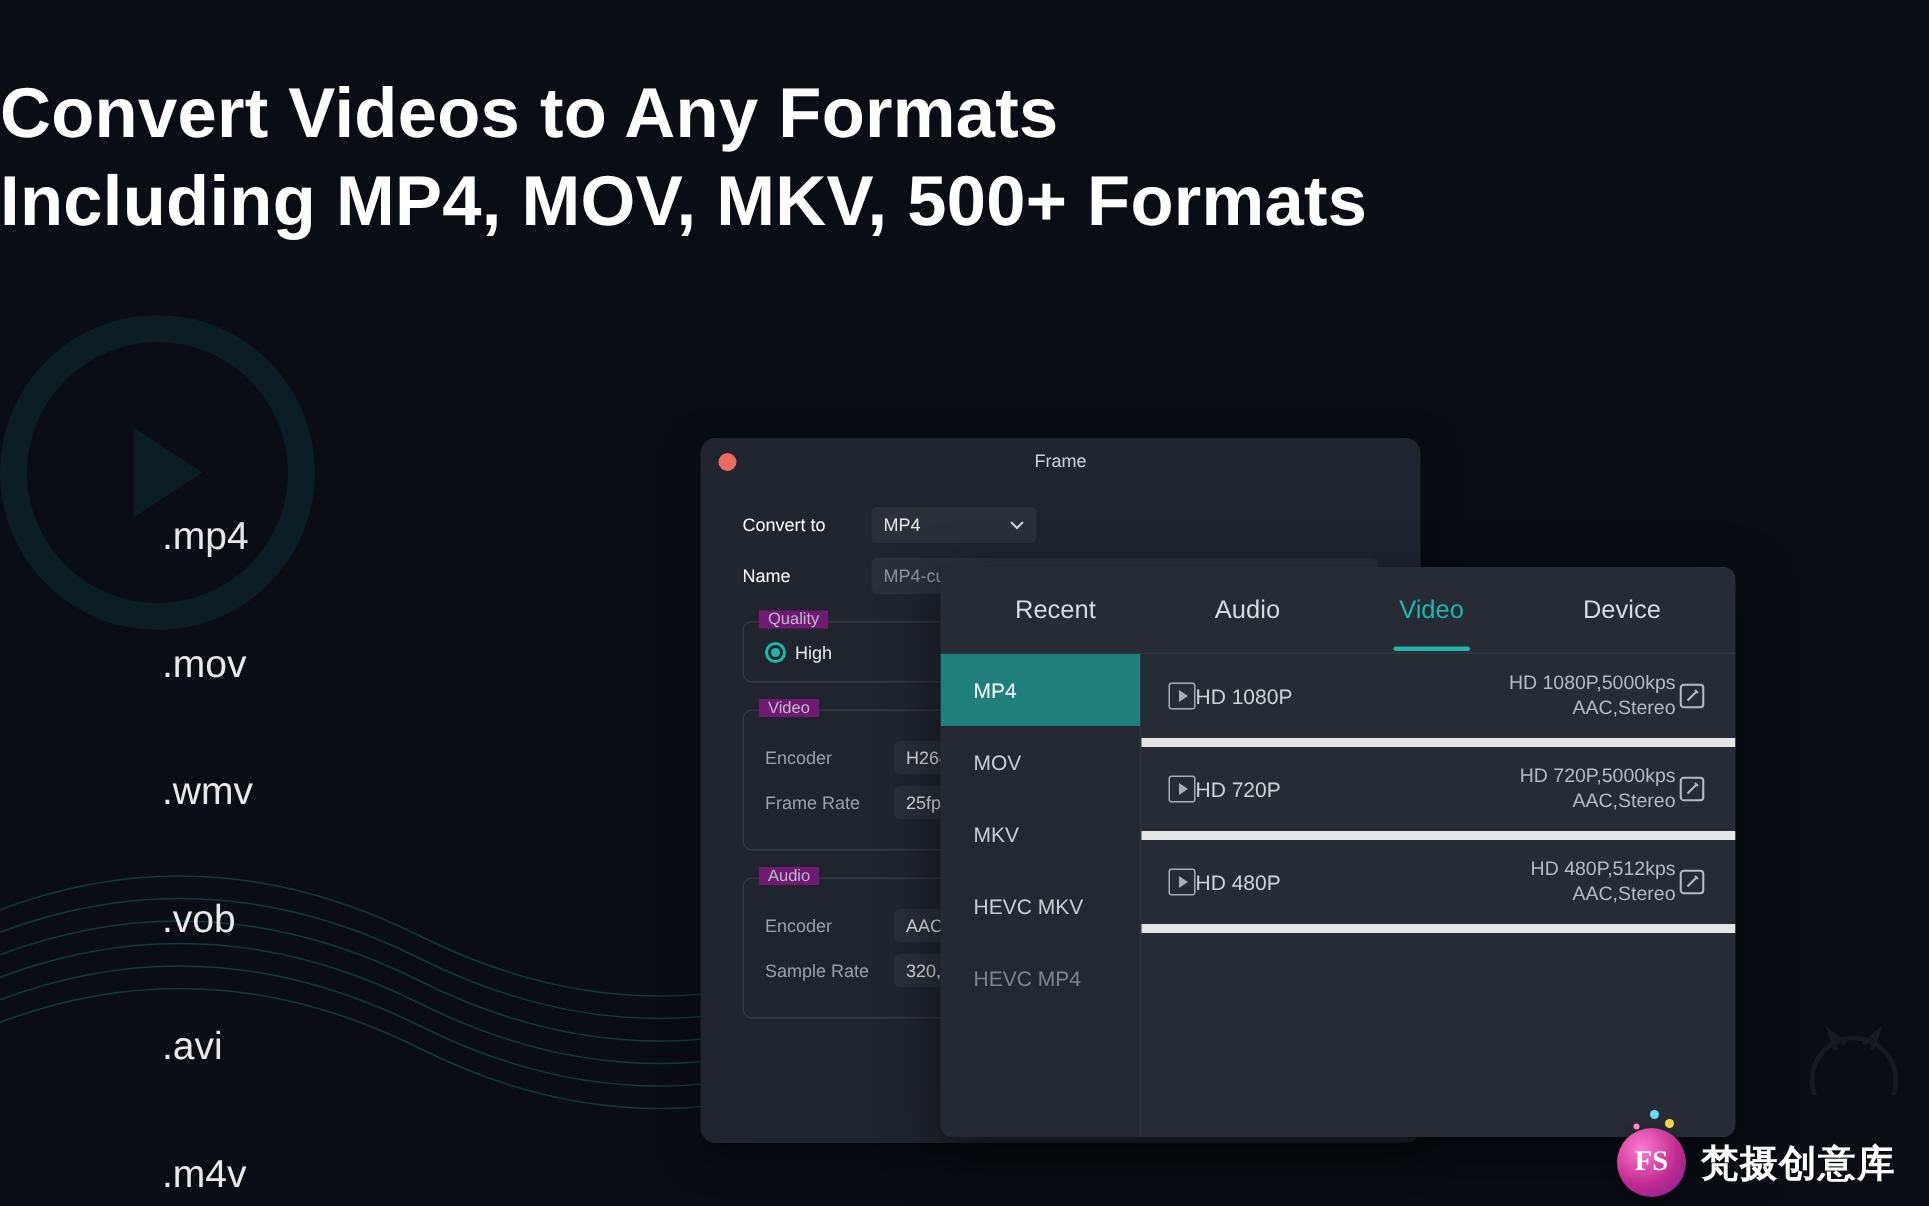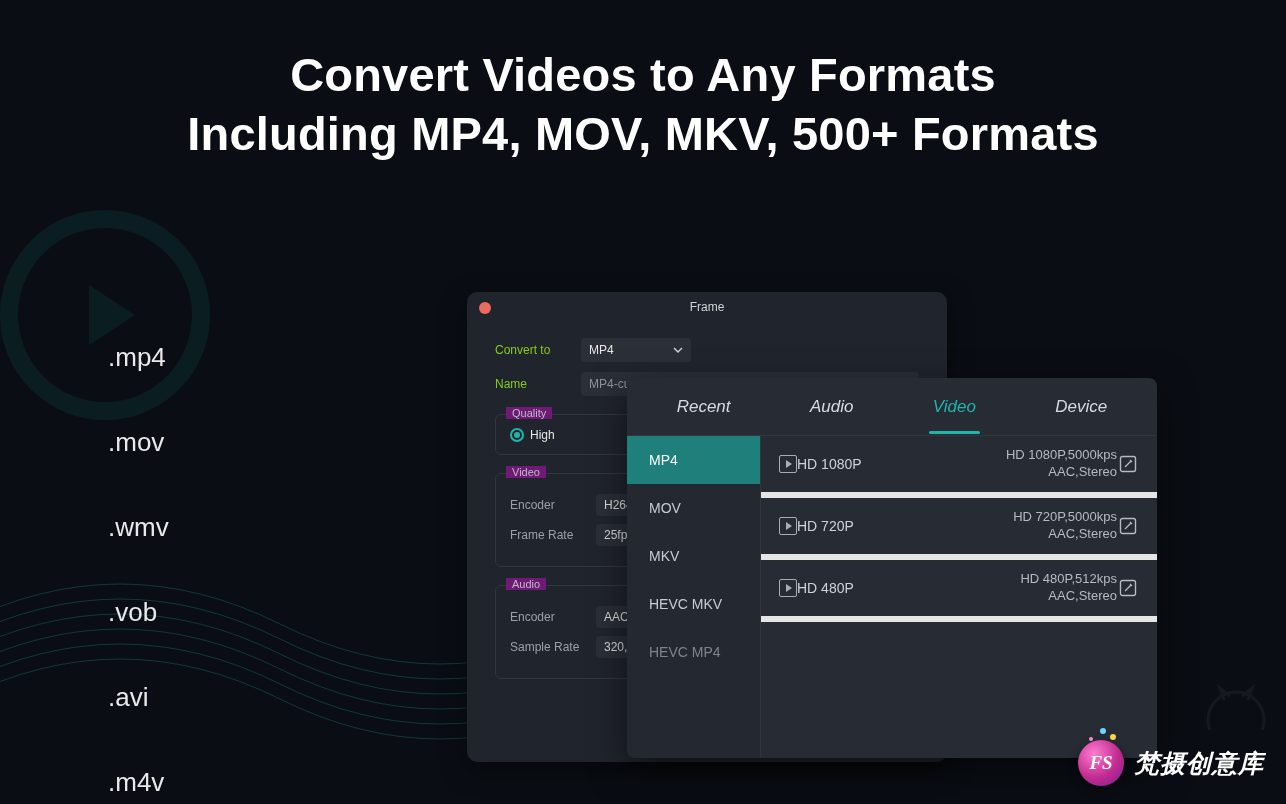--- a/index.html
+++ b/index.html
@@ -41,21 +41,20 @@
     left: -40px;
     bottom: 30px;
     width: 640px;
     height: 240px;
     opacity: 0.25;
     pointer-events: none;
   }
 
   
   .headline {
-    text-align: center;
     padding-top: 46px;
     font-weight: 700;
     font-size: 47px;
     line-height: 1.25;
     letter-spacing: 0.2px;
   }
   .headline span { display: block; }
 
   
   .format-grid {
@@ -95,21 +94,21 @@
     position: absolute;
     left: 12px;
     top: 10px;
     width: 12px;
     height: 12px;
     border-radius: 50%;
     background: #ed6a5e;
   }
   .cw-body { padding: 6px 28px 0 28px; font-size: 12px; color: #b9bec5; }
   .cw-row { display: flex; align-items: center; margin: 10px 0; }
-  .cw-label { width: 86px; color: #84cc16; }
+  .cw-label { width: 86px; color: #ffffff; }
   .cw-select {
     flex: 0 0 110px;
     height: 24px;
     background: #2a2f38;
     border-radius: 4px;
     display: flex;
     align-items: center;
     padding: 0 8px;
     justify-content: space-between;
     color: #e6e6e6;
@@ -183,21 +182,20 @@
     box-shadow: 0 12px 36px rgba(0,0,0,0.55);
     overflow: hidden;
   }
   .fp-tabs {
     display: flex;
     height: 58px;
     align-items: center;
     justify-content: space-around;
     border-bottom: 1px solid #32363f;
     padding: 0 10px;
-    font-style: italic;
   }
   .fp-tab {
     font-size: 17px;
     color: #d7dadf;
     position: relative;
     cursor: pointer;
     padding: 0 4px;
   }
   .fp-tab.active { color: #1fb5ad; font-weight: 500; }
   .fp-tab.active::after {
@@ -256,25 +254,24 @@
     width: 22px; height: 22px;
     flex: 0 0 22px;
     display: flex; align-items: center; justify-content: center;
     cursor: pointer;
   }
 
   
   .brand-logo {
     position: absolute;
     right: 22px;
-    bottom: 18px;
+    bottom: 6px;
     display: flex;
     align-items: center;
     gap: 10px;
-    font-style: italic;
   }
   .brand-circle {
     width: 46px; height: 46px;
     border-radius: 50%;
     background: radial-gradient(circle at 35% 30%, #ff7bd1 0%, #c12b8f 55%, #7a1c9b 100%);
     color: #fff;
     font-weight: 600;
     display: flex; align-items: center; justify-content: center;
     font-size: 19px;
     font-family: Georgia, "Times New Roman", serif;

